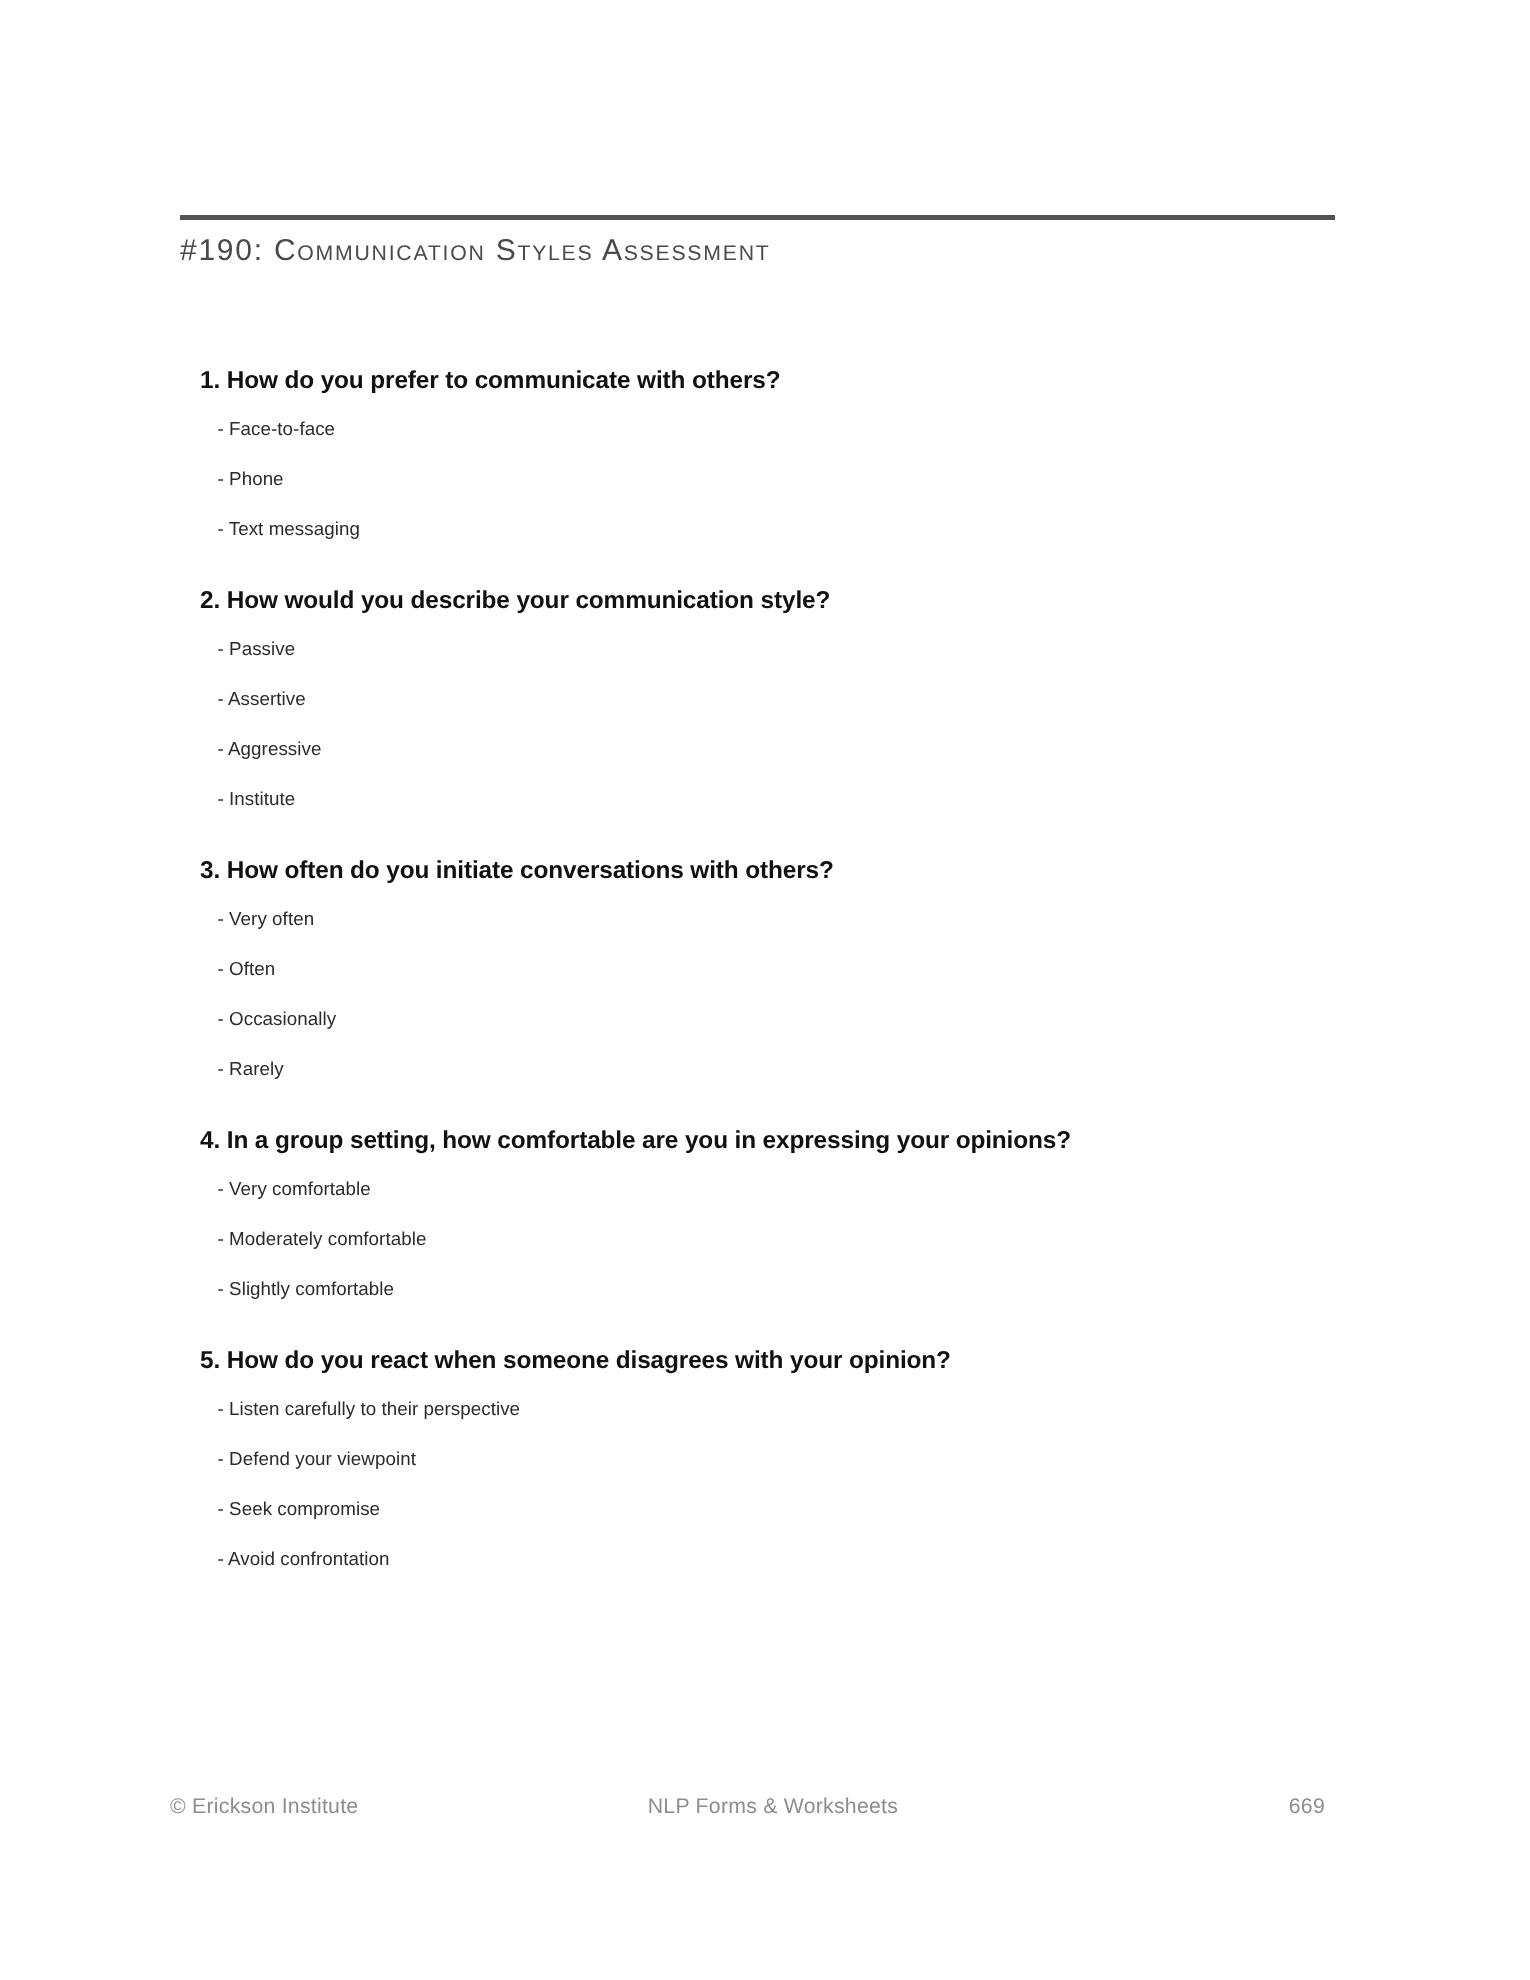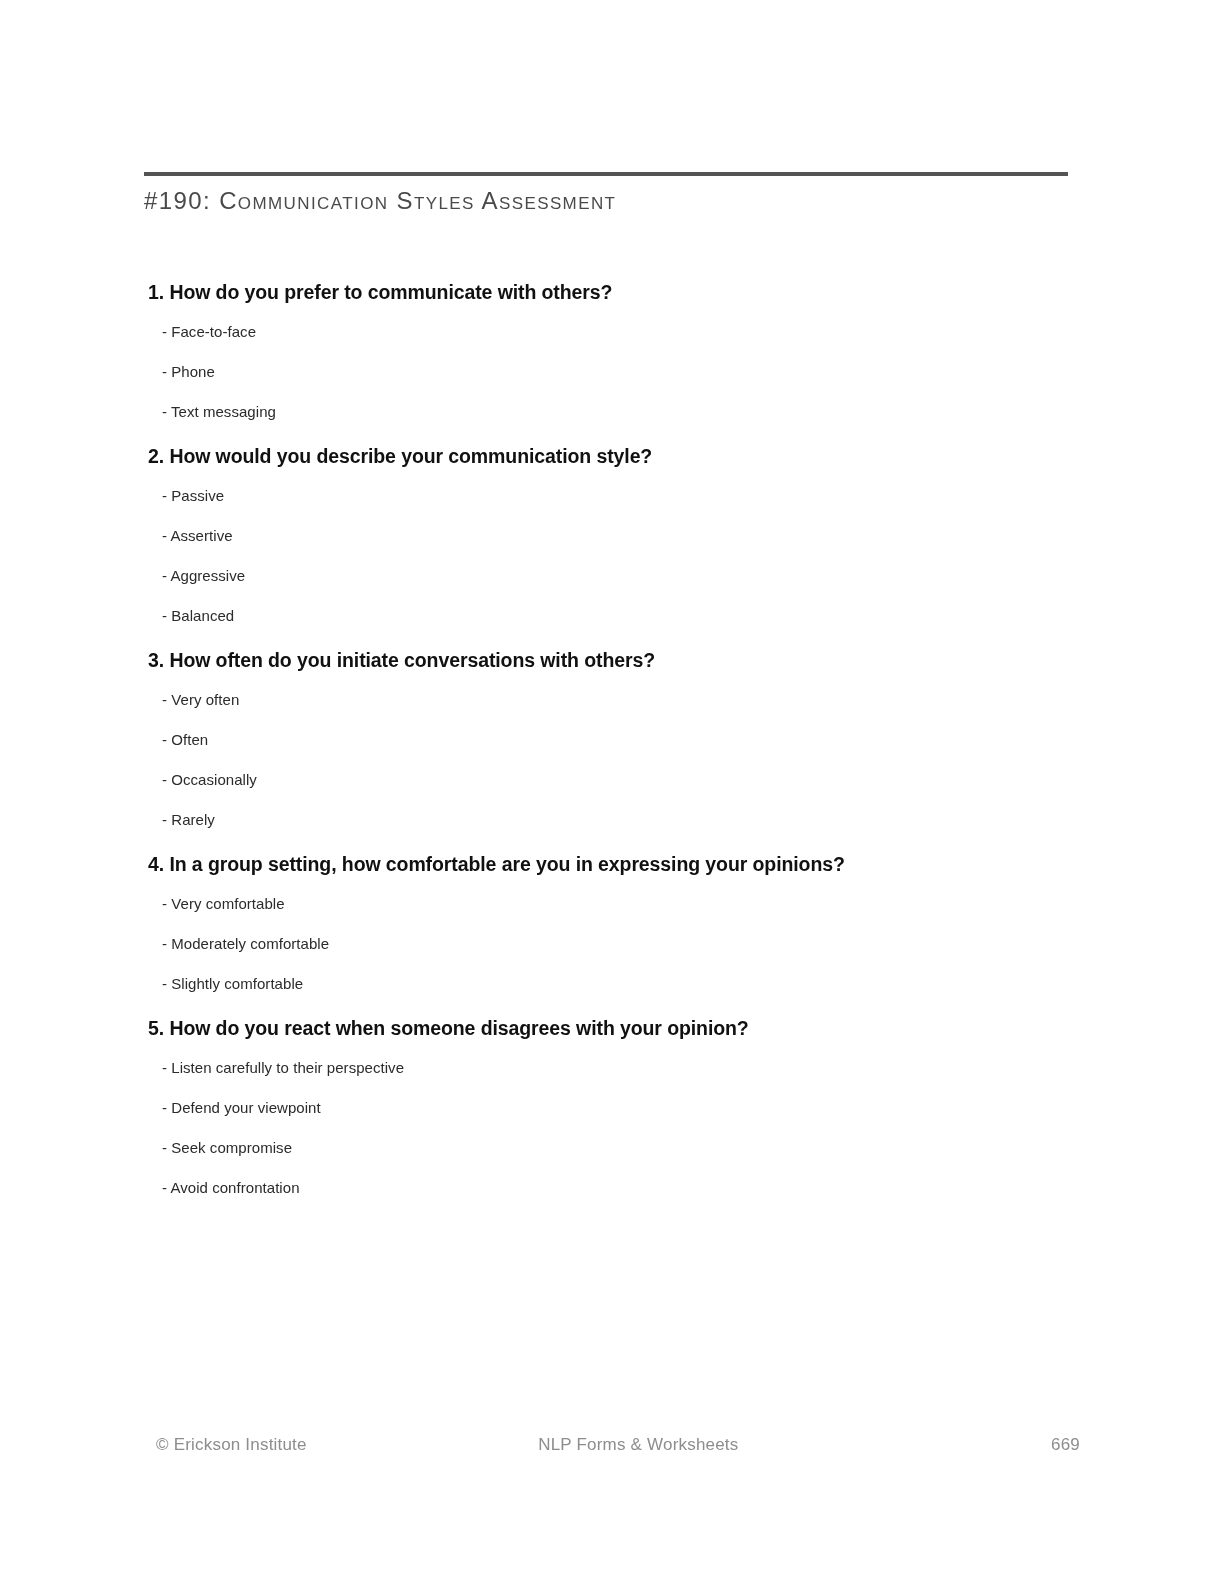--- a/index.html
+++ b/index.html
@@ -49,21 +49,21 @@
 
   
   .content {
     position: absolute;
     left: 144px;
     top: 268px;
     width: 924px;
   }
 
   .question-block {
-    margin: 4px;
+    margin: 16px;
   }
 
   .question {
     font-size: 19.5px;
     line-height: 40px;
     font-weight: bold;
     color: #111111;
     letter-spacing: -0.1px;
     white-space: nowrap;
   }
@@ -87,21 +87,21 @@
     white-space: nowrap;
   }
 
   .option .dash {
     display: inline;
   }
 
   
   .footer {
     position: absolute;
-    left: 156px;
+    left: 136px;
     top: 1434px;
     width: 924px;
     display: flex;
     align-items: baseline;
     font-size: 17px;
     line-height: 22px;
     color: #8d8d8d;
     letter-spacing: 0.2px;
   }
 
@@ -140,21 +140,21 @@
           <li class="option"><span class="dash">-</span> <span>Phone</span></li>
           <li class="option"><span class="dash">-</span> <span>Text messaging</span></li>
         </ul>
       </div>
       <div class="question-block">
         <div class="question"><span class="q-num">2.</span> <span>How would you describe your communication style?</span></div>
         <ul class="option-list">
           <li class="option"><span class="dash">-</span> <span>Passive</span></li>
           <li class="option"><span class="dash">-</span> <span>Assertive</span></li>
           <li class="option"><span class="dash">-</span> <span>Aggressive</span></li>
-          <li class="option"><span class="dash">-</span> <span>Balanced</span></li>
+          <li class="option"><span class="dash">-</span> <span>Institute</span></li>
         </ul>
       </div>
       <div class="question-block">
         <div class="question"><span class="q-num">3.</span> <span>How often do you initiate conversations with others?</span></div>
         <ul class="option-list">
           <li class="option"><span class="dash">-</span> <span>Very often</span></li>
           <li class="option"><span class="dash">-</span> <span>Often</span></li>
           <li class="option"><span class="dash">-</span> <span>Occasionally</span></li>
           <li class="option"><span class="dash">-</span> <span>Rarely</span></li>
         </ul>

